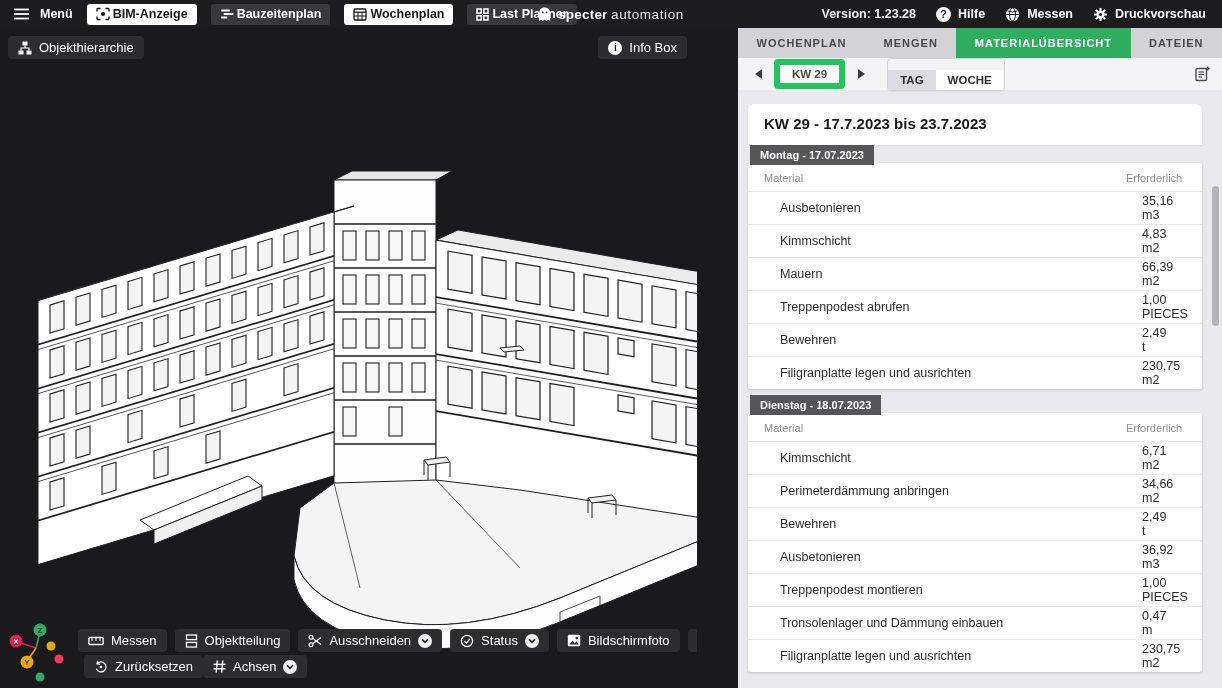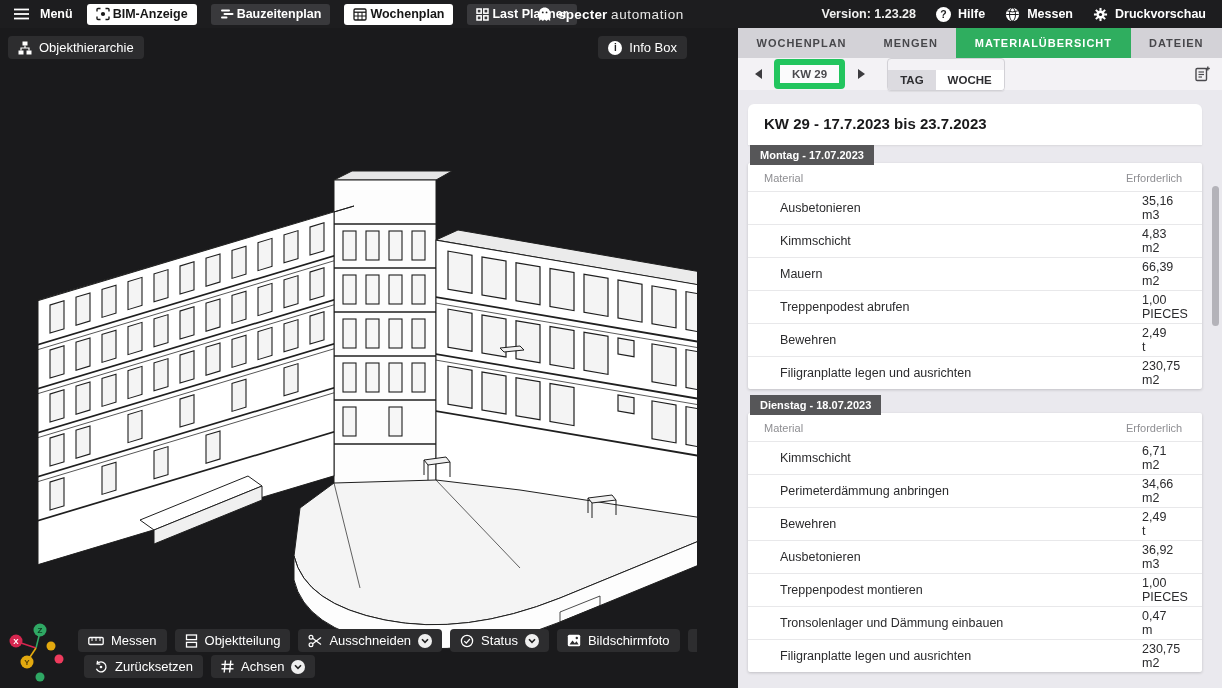--- a/index.html
+++ b/index.html
@@ -28,21 +28,21 @@
   .viewport { position:absolute; top:28px; left:0; width:697px; height:660px; background:#1a1a1c; overflow:hidden; }
   .vp-btn { position:absolute; display:flex; align-items:center; gap:7px; background:#2d2d2f; color:#fff;
             font-size:13px; border-radius:4px; padding:4px 10px; cursor:pointer; white-space:nowrap; }
   .vp-btn .circle-ico { width:14px; height:14px; font-size:10px; }
   #btn-hierarchy { top:8px; left:8px; }
   #btn-infobox { top:8px; right:10px; }
   .tool-btn { display:inline-flex; align-items:center; gap:7px; background:#2d2d2f; color:#fff; font-size:13px;
               border-radius:4px; padding:4px 10px; cursor:pointer; white-space:nowrap; }
   .chev-circle { width:14px; height:14px; border-radius:50%; background:#efefef; display:inline-flex;
                  align-items:center; justify-content:center; }
-  .row2 { position:absolute; left:84px; bottom:10px; display:flex; gap:8px; }
+  .row2 { position:absolute; left:84px; bottom:10px; display:flex; }
   .row1 { position:absolute; left:78px; bottom:36px; display:flex; gap:8px; }
   svg.ico { display:block; }
 
   
   .panel { position:absolute; top:28px; left:738px; width:484px; height:660px; background:#eae9ee; }
   .tabbar { display:flex; height:30px; background:#d3d2d7; }
   .tab { flex:1 1 auto; display:flex; align-items:center; justify-content:center; font-size:11px;
          font-weight:700; letter-spacing:1px; color:#47474b; cursor:pointer; padding:0 14px; white-space:nowrap; }
   .tab.active { background:var(--accent,#2fae5f); color:#fff; }
   .subbar { height:32px; background:#f3f2f5; display:flex; align-items:center; gap:8px; padding:0 12px; position:relative; }

